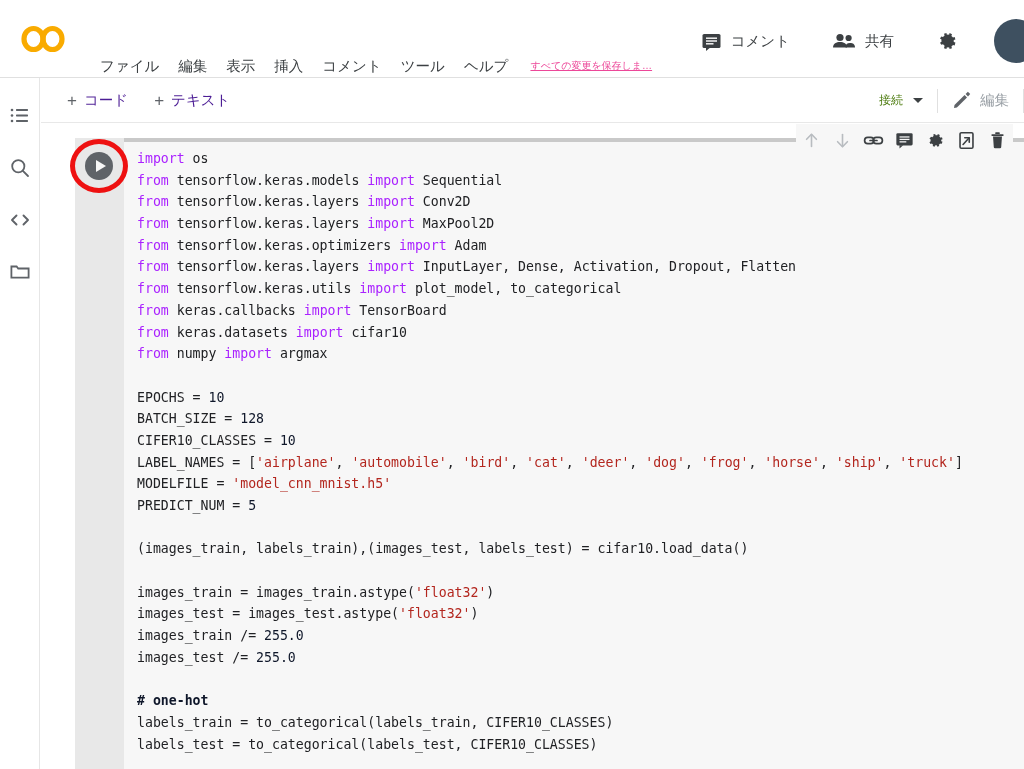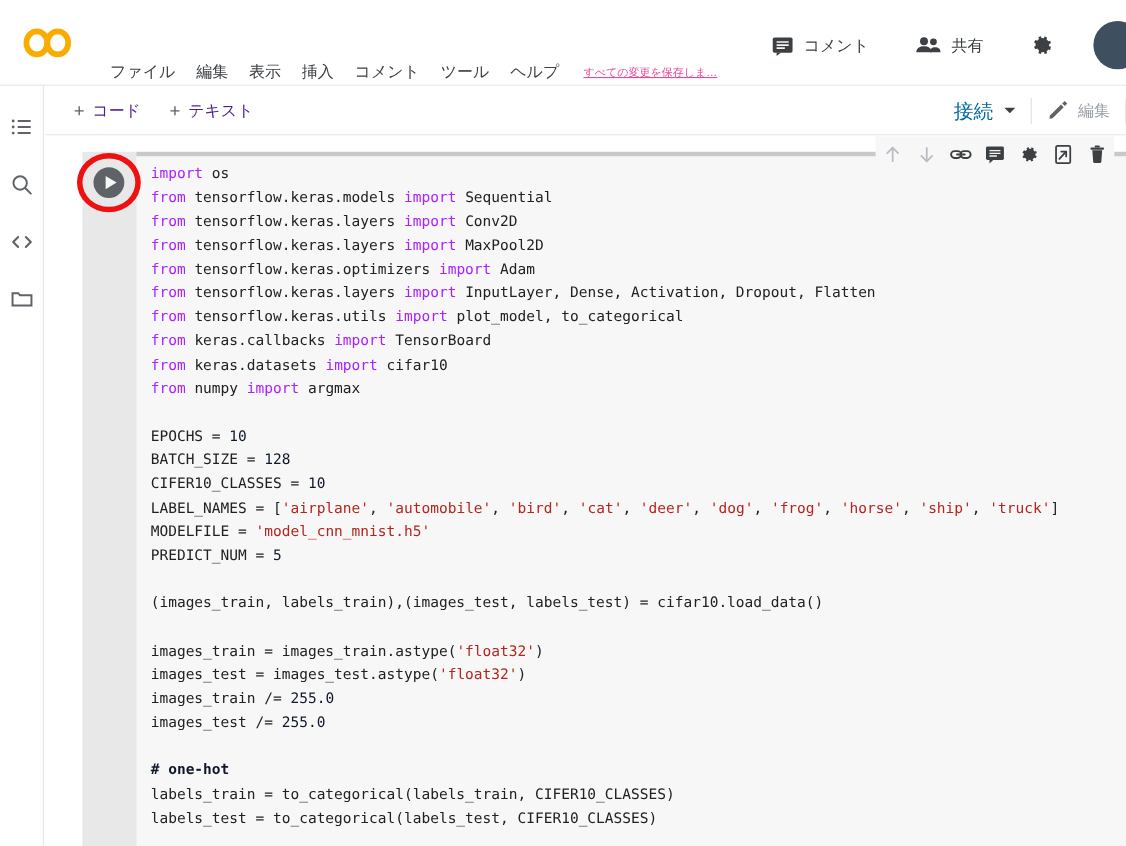--- a/index.html
+++ b/index.html
@@ -95,21 +95,21 @@
   .add-lbl { font-size: 14.5px; color: #4c1d95; white-space: nowrap; }
 
   .nb-toolbar-right {
     position: absolute; right: 0; top: 0; height: 45px;
     display: flex; align-items: center;
   }
   .connect-btn {
     display: flex; align-items: center; cursor: pointer;
     padding-right: 14px; margin-right: 0;
   }
-  .connect-lbl { font-size: 18px; color: #0369a1; white-space: nowrap; }
+  .connect-lbl { font-size: 12px; color: #4d7c0f; white-space: nowrap; }
   .caret {
     width: 0; height: 0; margin-left: 10px;
     border-left: 5px solid transparent; border-right: 5px solid transparent;
     border-top: 5px solid #3c4043;
   }
   .tb-sep { width: 1px; height: 24px; background: #e0e0e0; }
   .edit-btn {
     display: flex; align-items: center; cursor: pointer;
     padding: 0 14px;
   }

